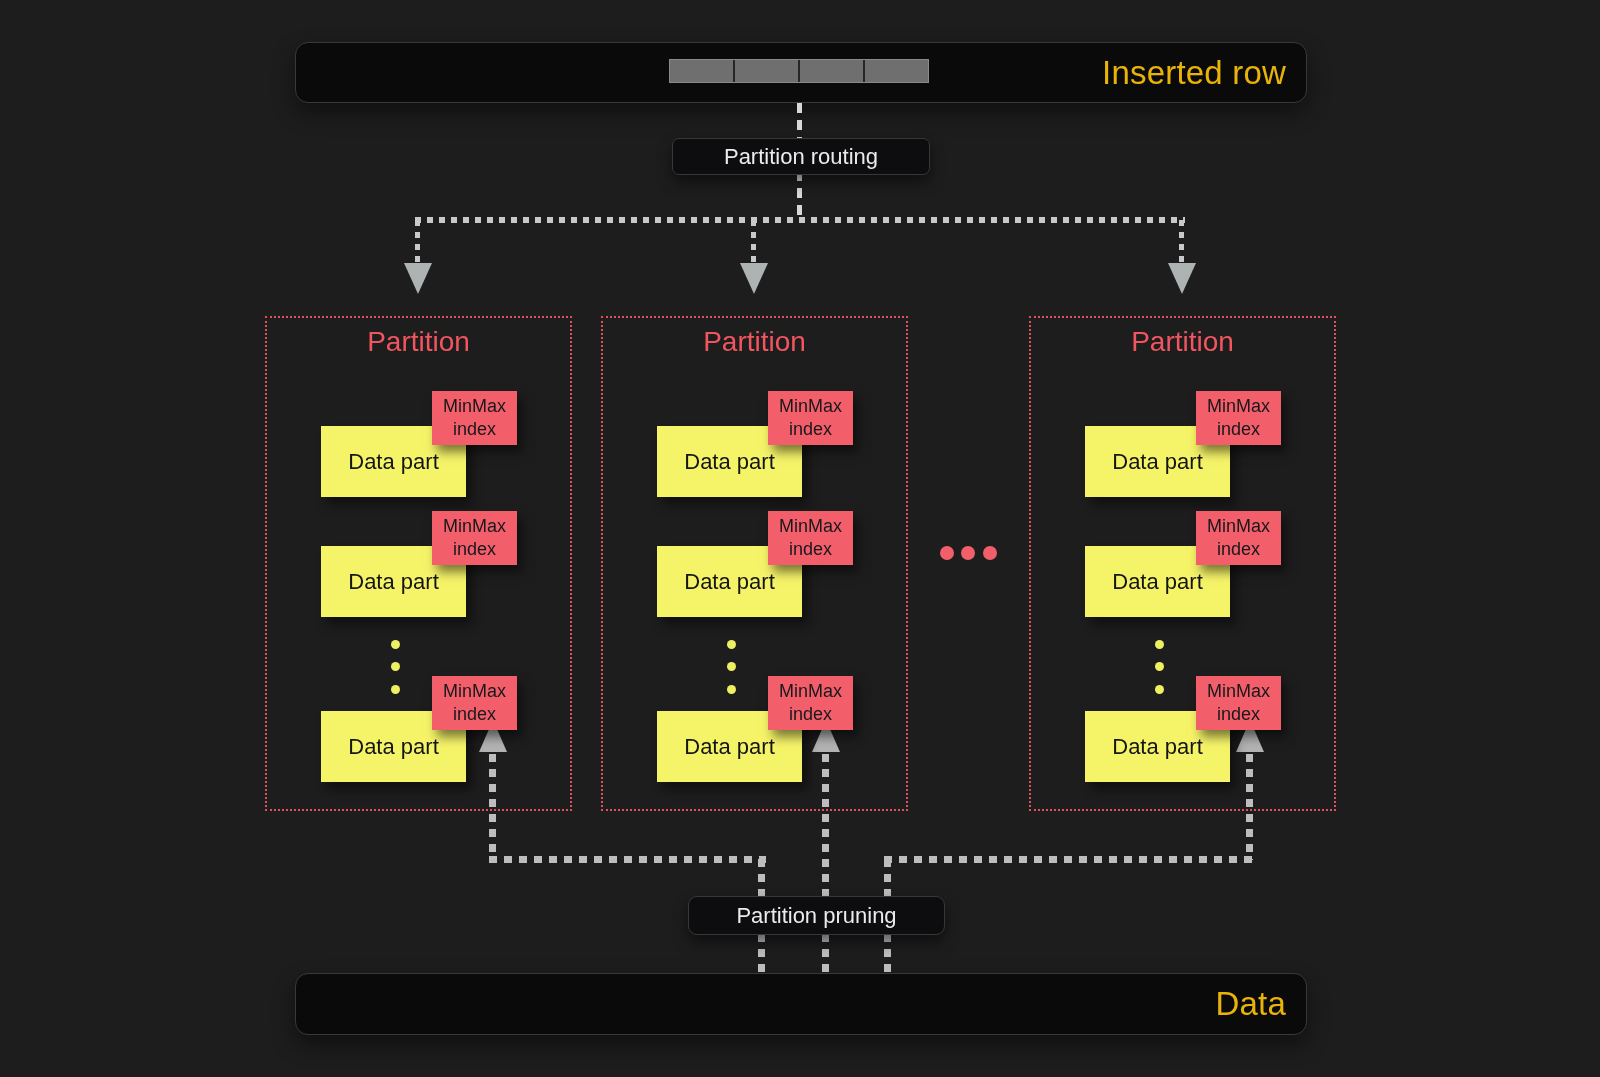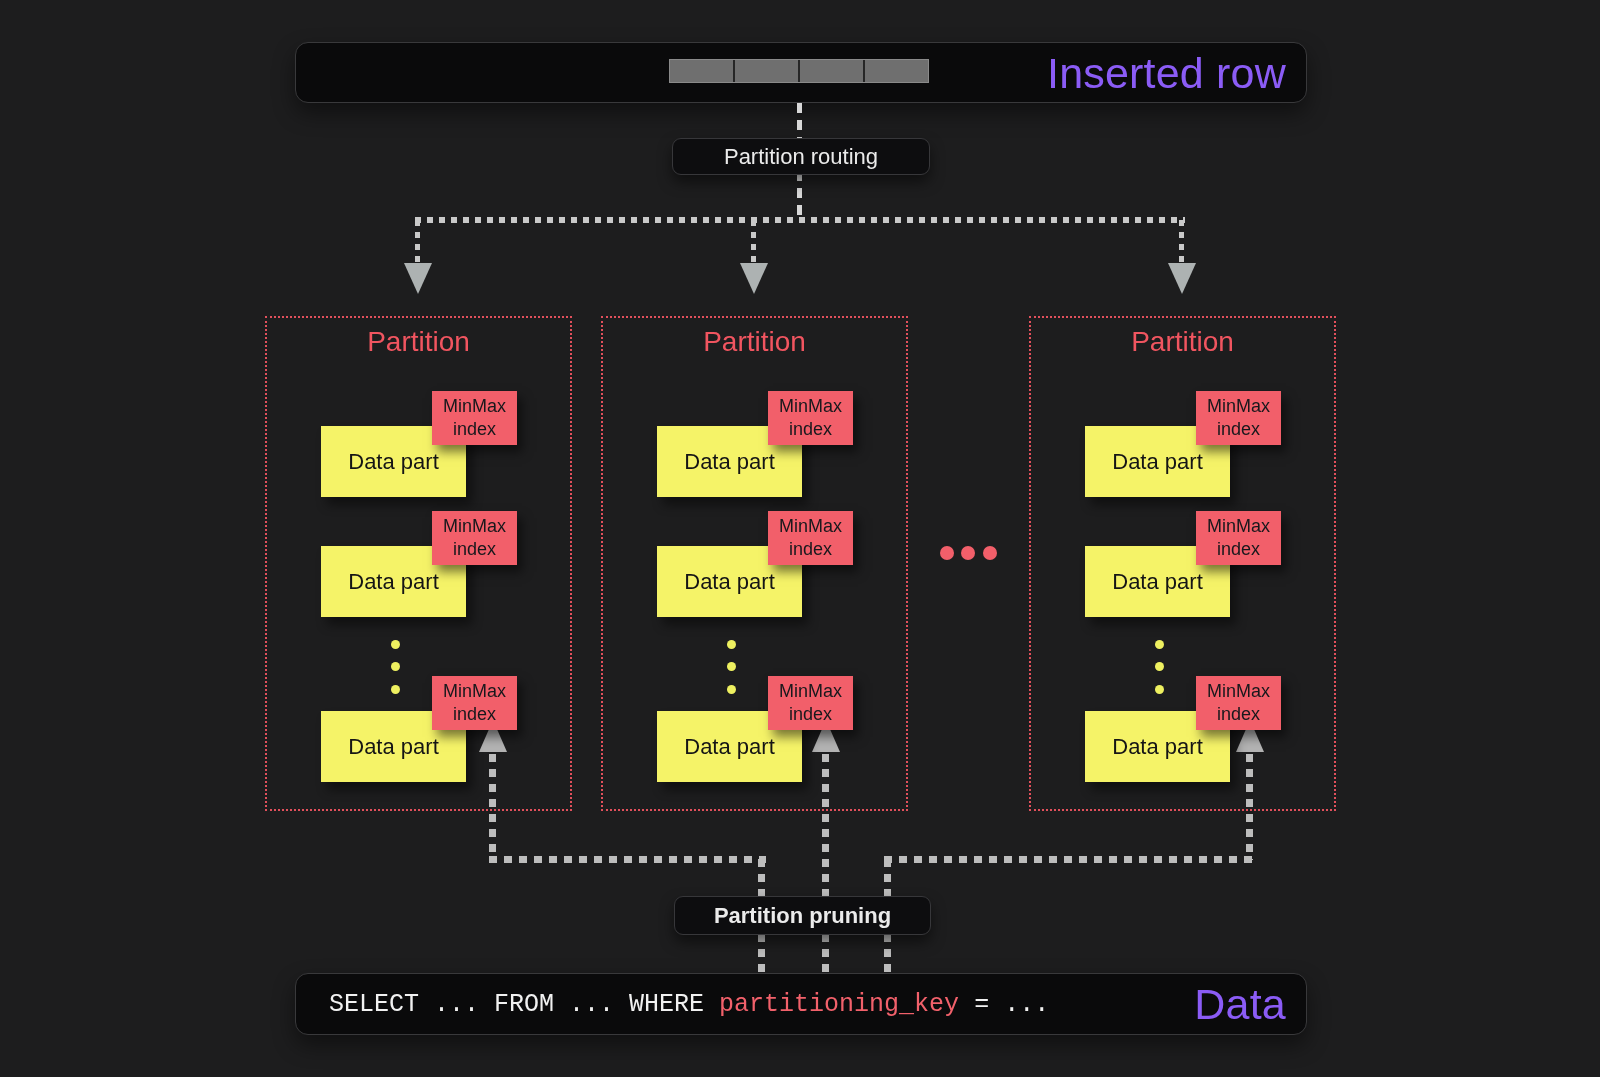--- a/index.html
+++ b/index.html
@@ -10,21 +10,21 @@
   }
   
   .bar{
     position:absolute;left:295px;width:1012px;height:61px;
     background:#0a0a0b;border:1px solid #39393b;border-radius:13px;
     box-shadow:0 10px 22px rgba(0,0,0,.45);
     box-sizing:border-box;
   }
   .bar-label{
     position:absolute;right:20px;top:50%;transform:translateY(-50%);
-    color:#8b5cf6;font-size:43px;letter-spacing:.2px;white-space:nowrap;
+    color:#eab308;font-size:33px;letter-spacing:.2px;white-space:nowrap;
   }
   .cells{
     position:absolute;left:374px;top:17px;height:22px;display:flex;
     box-shadow:0 0 0 1px #8a8a8a;background:#262626;
   }
   .cell{width:63px;height:22px;background:#6f6f6f;border-left:2px solid #262626;}
   .cell:first-child{border-left:none;}
   .code{
     position:absolute;left:33px;top:50%;transform:translateY(-50%);
     font-family:"Liberation Mono","DejaVu Sans Mono",monospace;
@@ -85,21 +85,21 @@
     <div class="cells">
       <div class="cell"></div>
       <div class="cell"></div>
       <div class="cell"></div>
       <div class="cell"></div>
     </div>
     <div class="bar-label">Inserted row</div>
   </div>
 
   <div class="vline white" style="left:797px;top:103px;height:117px;"></div>
-  <div class="pill" style="left:672px;top:138px;width:258px;height:37px;">Partition routing</div>
+  <div class="pill" style="left:672px;top:138px;width:258px;height:37px;border-radius:7px;">Partition routing</div>
   <div class="hline lt" style="left:415px;top:217px;width:770px;"></div>
   <div class="vline lt" style="left:415px;top:220px;height:44px;"></div>
   <div class="vline lt" style="left:751px;top:220px;height:44px;"></div>
   <div class="vline lt" style="left:1179px;top:220px;height:44px;"></div>
   <div class="arrow-down" style="left:404px;top:263px;"></div>
   <div class="arrow-down" style="left:740px;top:263px;"></div>
   <div class="arrow-down" style="left:1168px;top:263px;"></div>
 
   <div class="partition" style="left:265px;">
     <div class="ptitle">Partition</div>
@@ -147,20 +147,19 @@
   <div class="arrow-up" style="left:479px;top:720px;"></div>
   <div class="arrow-up" style="left:812px;top:720px;"></div>
   <div class="arrow-up" style="left:1236px;top:720px;"></div>
   <div class="vline gr" style="left:489px;top:754px;height:106px;"></div>
   <div class="vline gr" style="left:822px;top:754px;height:219px;"></div>
   <div class="vline gr" style="left:1246px;top:754px;height:106px;"></div>
   <div class="hline gr" style="left:489px;top:856px;width:277px;"></div>
   <div class="hline gr" style="left:884px;top:856px;width:369px;"></div>
   <div class="vline gr" style="left:758px;top:859px;height:114px;"></div>
   <div class="vline gr" style="left:884px;top:859px;height:114px;"></div>
-  <div class="pill" style="left:674px;top:896px;width:257px;height:39px;font-weight:bold;">Partition pruning</div>
+  <div class="pill" style="left:688px;top:896px;width:257px;height:39px;">Partition pruning</div>
 
   <div class="bar" style="top:973px;height:62px;">
-    <div class="code"><span>SELECT ... FROM ... WHERE </span><span class="key">partitioning_key</span><span> = ...</span></div>
     <div class="bar-label">Data</div>
   </div>
 
 </div>
 
 </body></html>

